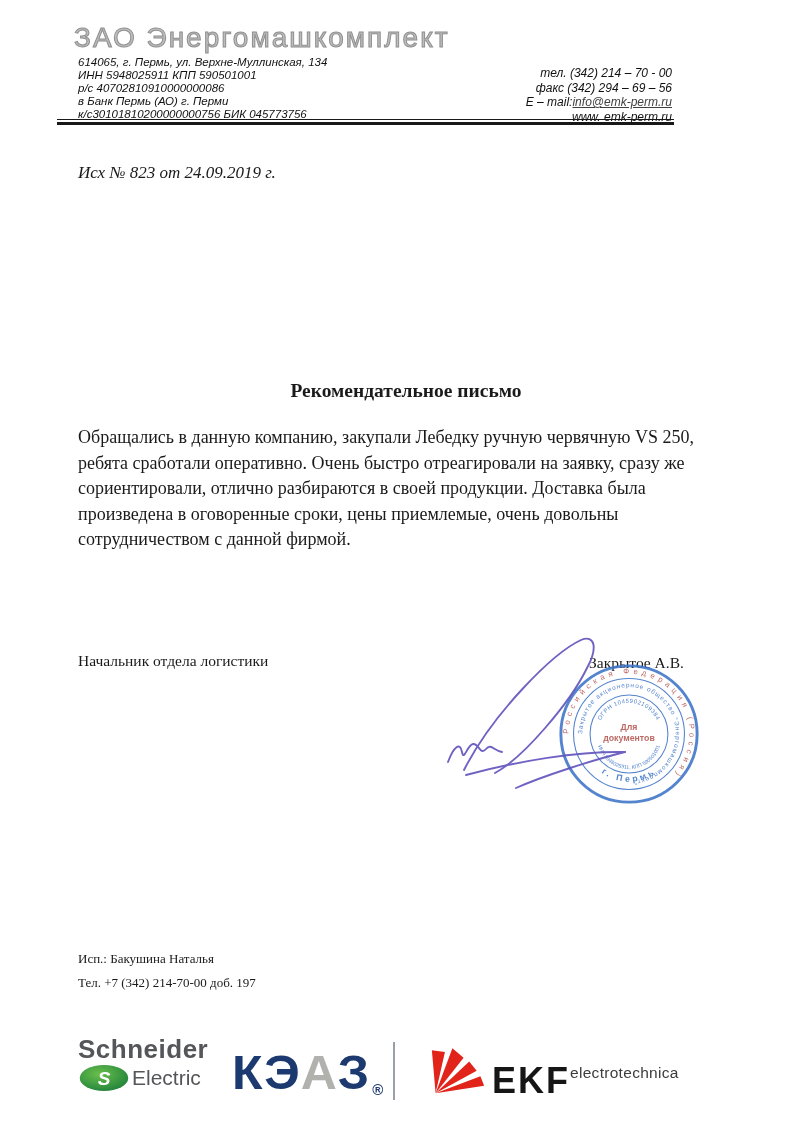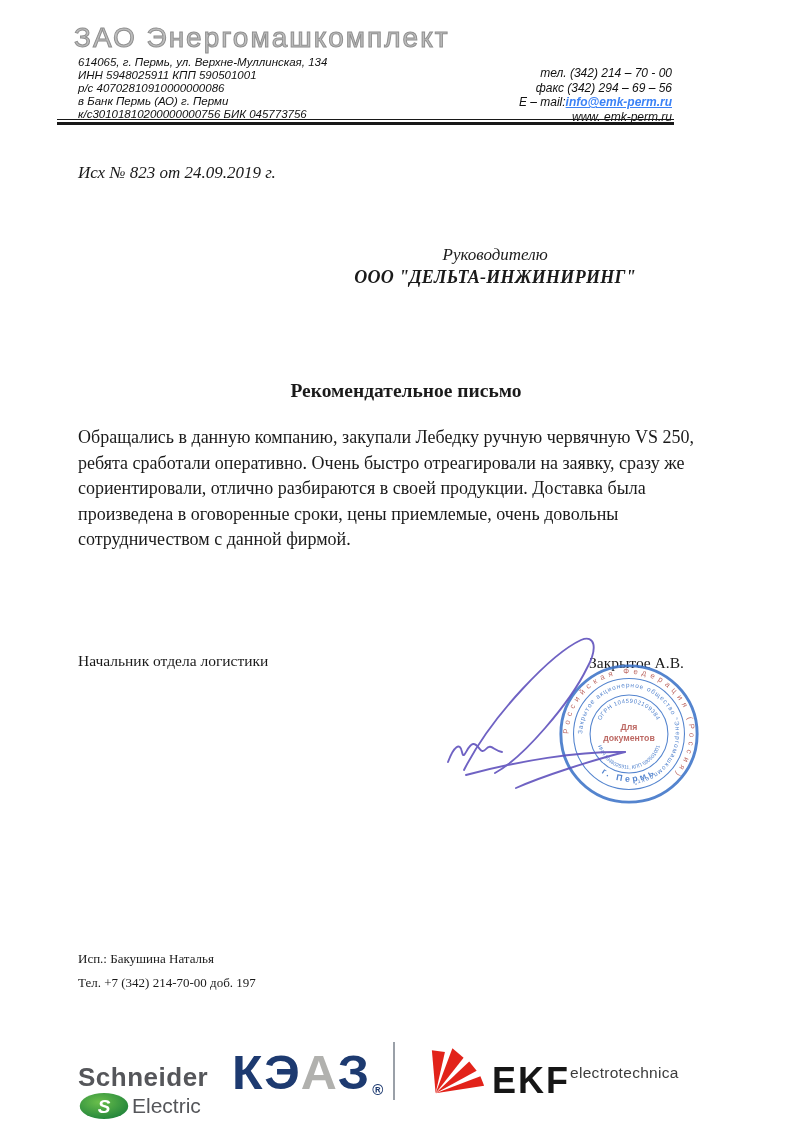--- a/index.html
+++ b/index.html
@@ -9,21 +9,21 @@
   
   .company-name{position:absolute;left:74px;top:22px;
     font-family:"Liberation Sans",sans-serif;font-size:28px;letter-spacing:2px;
     color:#bdbdbd;-webkit-text-stroke:1px #8f8f8f;white-space:nowrap;}
   .address-block{position:absolute;left:78px;top:56px;
     font-family:"Liberation Sans",sans-serif;font-style:italic;font-size:11.5px;
     line-height:13px;color:#111;}
   .contact-block{position:absolute;right:48px;top:66px;text-align:right;
     font-family:"Liberation Sans",sans-serif;font-style:italic;font-size:12px;
     line-height:14.5px;color:#111;}
-  .contact-block a{color:#3b82f6;text-decoration:underline;font-weight:bold;}
+  .contact-block a{color:#404040;text-decoration:underline;}
   .divider{position:absolute;left:57px;right:46px;top:119px;height:2px;
     border-top:1px solid #181818;border-bottom:3px solid #181818;}
 
   
   .ref-line{position:absolute;left:78px;top:163px;font-style:italic;font-size:17px;}
   .addressee{position:absolute;right:84px;top:243px;text-align:center;line-height:23px;}
   .addressee .line1{font-style:italic;font-size:17px;}
   .addressee .line2{font-style:italic;font-weight:bold;font-size:18px;letter-spacing:.3px;}
   .letter-title{position:absolute;left:70px;width:672px;top:380px;text-align:center;
     font-weight:bold;font-size:19.5px;}
@@ -33,21 +33,21 @@
   .sig-position{position:absolute;left:78px;top:652px;font-size:15.5px;}
   .sig-name{position:absolute;left:589px;top:654px;font-size:15.5px;}
 
   .stamp-svg{position:absolute;left:556px;top:661px;width:146px;height:146px;opacity:.88;}
   .signature-svg{position:absolute;left:438px;top:618px;width:200px;height:180px;}
 
   .executor{position:absolute;left:78px;top:947px;font-size:13px;line-height:23.5px;}
 
   
   .logo-schneider{position:absolute;left:78px;top:1036px;
-    font-family:"Liberation Sans",sans-serif;color:#55565a;margin-top:28px;}
+    font-family:"Liberation Sans",sans-serif;color:#55565a;}
   .logo-schneider .word-top{font-size:26px;font-weight:bold;letter-spacing:.5px;line-height:26px;}
   .logo-schneider .bottom-row{display:flex;align-items:center;margin-top:0px;}
   .logo-schneider .word-bottom{font-size:21px;margin-left:2px;}
 
   .logo-keaz{position:absolute;left:232px;top:1038px;display:flex;align-items:flex-end;
     font-family:"Liberation Sans",sans-serif;}
   .keaz-letters{font-size:50px;font-weight:800;line-height:54px;letter-spacing:1px;
     transform:scaleY(.95);}
   .keaz-reg{font-size:15px;font-weight:bold;color:#1d3a70;position:relative;top:-2px;left:2px;}
   .keaz-bar{width:1.5px;height:58px;background:#9aa0a8;margin-left:12px;margin-top:4px;}
@@ -77,24 +77,20 @@
     <div>тел.   (342)  214 – 70 - 00</div>
     <div>факс  (342)  294 – 69 – 56</div>
     <div><span>E – mail:</span><a href="#">info@emk-perm.ru</a></div>
     <div>www. emk-perm.ru</div>
   </div>
 
   <div class="divider"></div>
 
   <div class="ref-line">Исх № 823  от 24.09.2019 г.</div>
 
-  <div class="addressee">
-    <div class="line1">Руководителю</div>
-    <div class="line2">ООО "ДЕЛЬТА-ИНЖИНИРИНГ"</div>
-  </div>
 
   <div class="letter-title">Рекомендательное письмо</div>
   <div class="letter-body">Обращались в данную компанию, закупали Лебедку ручную червячную VS 250, ребята сработали оперативно. Очень быстро отреагировали на заявку, сразу же сориентировали, отлично разбираются в своей продукции. Доставка была произведена в оговоренные сроки, цены приемлемые, очень довольны сотрудничеством с данной фирмой.</div>
 
   <div class="sig-position">Начальник отдела логистики</div>
   <div class="sig-name">Закрытое А.В.</div>
 
   <svg class="stamp-svg" viewBox="0 0 150 150" xmlns="http://www.w3.org/2000/svg">
     <defs>
       <path id="stamp-outer-path" d="M 13 75 A 62 62 0 1 1 137 75 A 62 62 0 1 1 13 75"></path>

